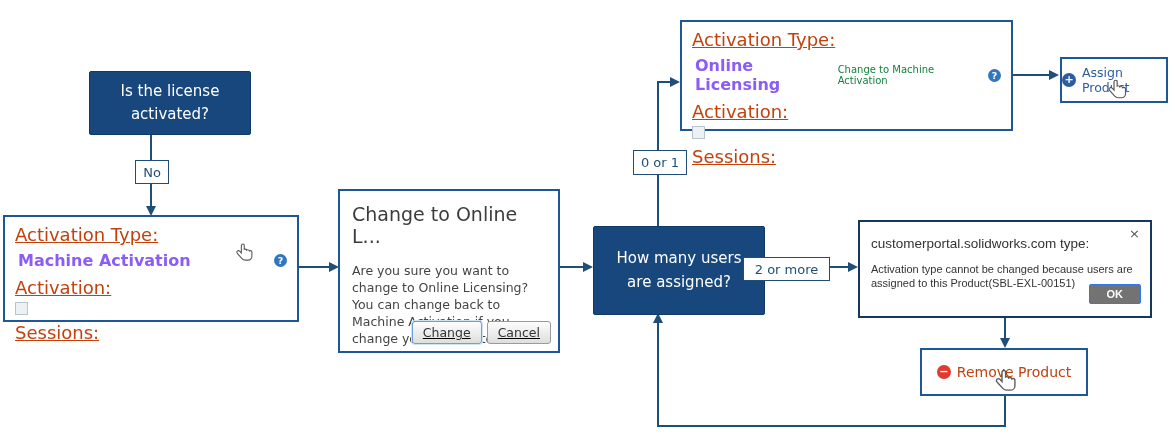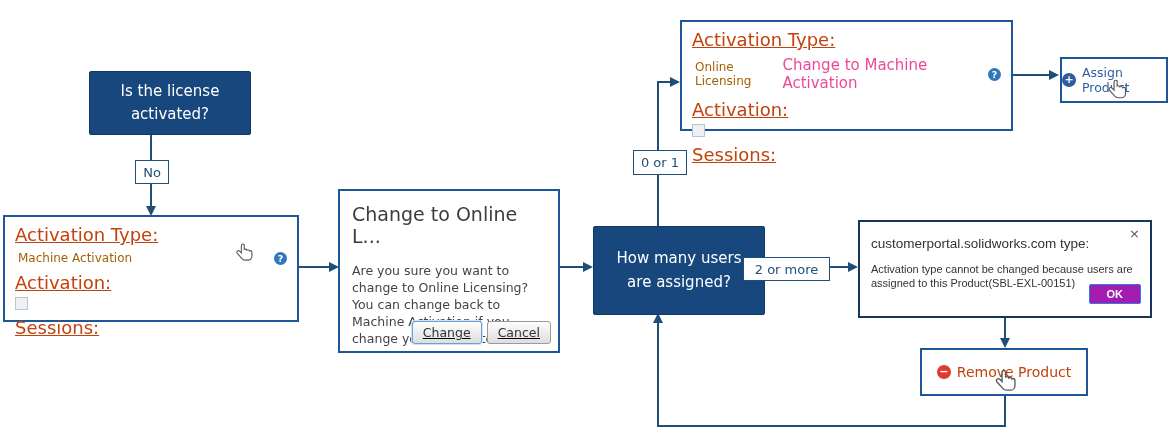--- a/index.html
+++ b/index.html
@@ -24,23 +24,23 @@
     position:absolute;background:#fff;border:1px solid #1f4e79;color:#1f4e79;
     display:flex;align-items:center;justify-content:center;font-size:13px;z-index:3;
   }
   
   .panel{
     position:absolute;background:#fff;border:2px solid #1e5799;box-sizing:border-box;
     padding:7px 10px;z-index:2;
   }
   .panel .lbl{color:#c2410c;font-size:18px;text-decoration:underline;}
   .panel .row2{display:flex;align-items:center;margin-top:6px;}
-  .panel .val{color:#a16207;font-size:12px;margin-left:3px;}
+  .panel .val{color:#8b5cf6;font-size:16px;margin-left:3px;font-weight:bold;}
   .panel .spacer{flex:1;}
-  .chg-link{color:#ec4899;font-size:15px;cursor:pointer;}
+  .chg-link{color:#15803d;font-size:10px;cursor:pointer;}
   .underlined{text-decoration:underline;}
   .help{
     width:13px;height:13px;border-radius:50%;background:#3077be;color:#fff;
     font-size:9.5px;font-weight:bold;line-height:13px;text-align:center;margin-left:7px;flex:none;
   }
   .mt5{margin-top:7px;}
   .checkbox{width:11px;height:11px;border:1px solid #b8c4cf;background:#eef1f4;margin-top:4px;}
   
   .confirm{
     position:absolute;left:338px;top:189px;width:222px;height:164px;box-sizing:border-box;
@@ -56,21 +56,21 @@
   .gbtn.focused{border:1px solid #6da0d8;box-shadow:0 0 0 1px #cfe3f7;}
   
   .alert{
     position:absolute;left:858px;top:220px;width:294px;height:98px;box-sizing:border-box;
     background:#fff;border:2px solid #17365d;z-index:2;
   }
   .alert .close{position:absolute;right:10px;top:4px;color:#555;font-size:13px;cursor:pointer;}
   .alert .title{position:absolute;left:11px;top:14px;font-family:"Liberation Sans",sans-serif;font-size:13.5px;color:#333;}
   .alert .body{position:absolute;left:11px;top:40px;width:272px;font-family:"Liberation Sans",sans-serif;font-size:11px;line-height:14px;color:#333;}
   .alert .ok{
-    position:absolute;right:9px;bottom:12px;background:#a21caf;border:1px solid #3079ed;
+    position:absolute;right:9px;bottom:12px;background:#737373;border:1px solid #3079ed;
     color:#fff;font-weight:bold;font-size:11px;padding:3px 17px;border-radius:2px;font-family:"Liberation Sans",sans-serif;
   }
   
   .action-node{
     position:absolute;background:#fff;border:2px solid #1e5799;box-sizing:border-box;
     display:flex;align-items:center;justify-content:center;gap:6px;z-index:2;
   }
   .circle-icon{
     width:14px;height:14px;border-radius:50%;color:#fff;font-weight:bold;flex:none;
     font-size:11px;line-height:14px;text-align:center;

